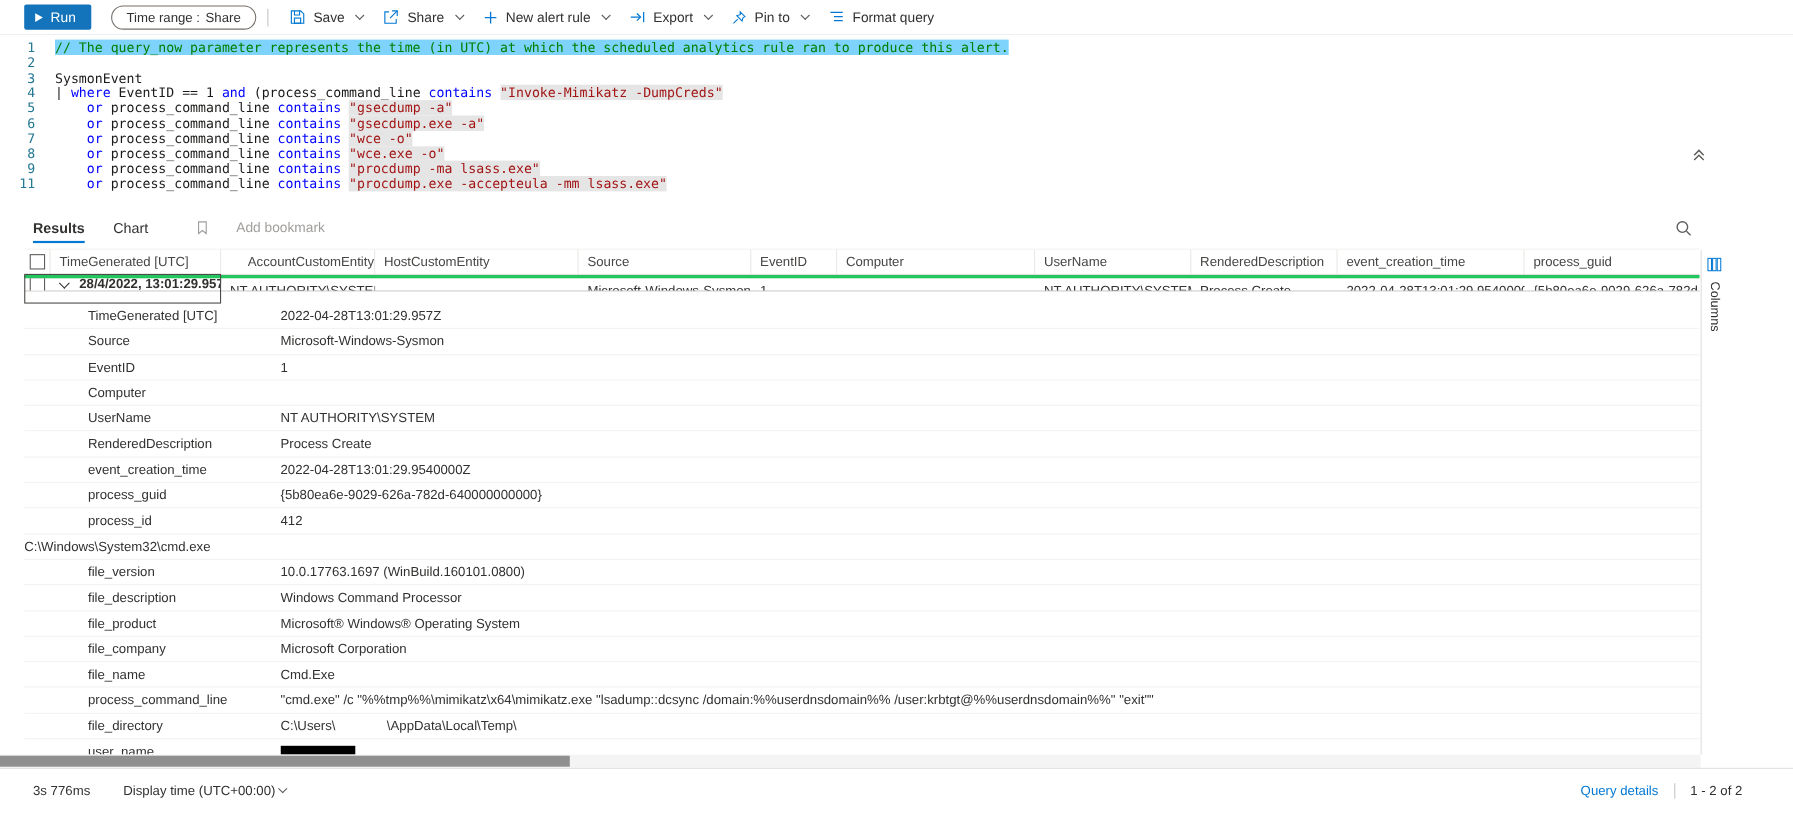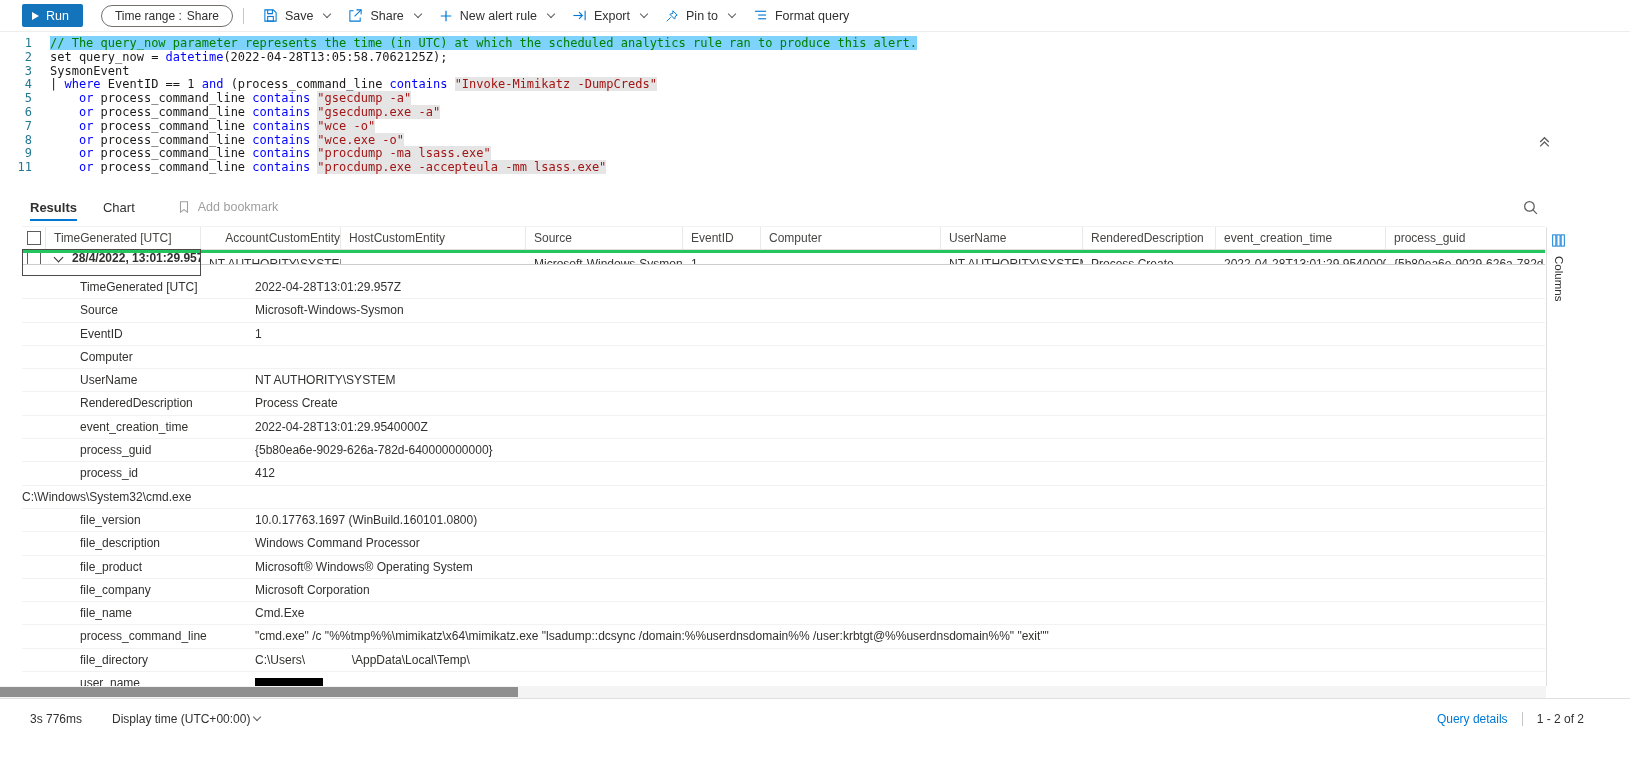--- a/index.html
+++ b/index.html
@@ -38,21 +38,21 @@
   .collapse { position:absolute; left:1538px; top:134px; cursor:pointer; }
 
   
   .tabbar { position:absolute; top:188px; left:0; width:100%; height:38px; display:flex;
     align-items:center; padding-left:30px; }
   .tab { font-size:13px; color:#323130; margin-right:26px; position:relative; height:100%;
     display:flex; align-items:center; cursor:pointer; }
   .tab.active { font-weight:700; }
   .tab.active::after { content:""; position:absolute; left:0; right:0; bottom:5px; height:2px;
     background:#0078d4; }
-  .bookmark { display:flex; align-items:center; gap:7px; color:#a19f9d; font-size:12.5px;
+  .bookmark { display:flex; align-items:center; gap:24px; color:#a19f9d; font-size:12.5px;
     margin-left:16px; cursor:pointer; }
   .search-btn { position:absolute; left:1522px; top:199px; cursor:pointer; }
 
   
   .grid-header { position:absolute; top:226px; left:22px; height:24px; display:flex;
     border-bottom:1px solid #e1dfdd; border-top:1px solid #f3f2f1; }
   .hcell { padding-left:8px; font-size:12px; color:#484644; line-height:23px;
     border-right:1px solid #ebe9e7; white-space:nowrap; overflow:hidden; }
   .hcell:last-child { border-right:none; }
   .hcell.first { display:flex; align-items:center; justify-content:center; padding-left:0; }
@@ -165,21 +165,21 @@
         <path d="M5.5 7.5h8.5" stroke="#0078d4" stroke-width="1.2"></path>
         <path d="M5.5 11.5h8.5" stroke="#0078d4" stroke-width="1.2"></path>
       </svg>
     <span>Format query</span>
   </div>
 </div>
 
 <div class="editor">
   <div>
       <div class="code-line"><span class="ln">1</span><span class="code"><span class="tok-comment">// The query_now parameter represents the time (in UTC) at which the scheduled analytics rule ran to produce this alert.</span></span></div>
-      <div class="code-line"><span class="ln">2</span><span class="code"><span class="tok-plain">set query_now = </span><span class="tok-keyword">datetime</span><span class="tok-plain">(2022-04-28T13:05:58.7062125Z);</span></span></div>
+      <div class="code-line"><span class="ln">2</span></div>
       <div class="code-line"><span class="ln">3</span><span class="code"><span class="tok-plain">SysmonEvent</span></span></div>
       <div class="code-line"><span class="ln">4</span><span class="code"><span class="tok-plain">| </span><span class="tok-keyword">where</span><span class="tok-plain"> EventID == 1 </span><span class="tok-keyword">and</span><span class="tok-plain"> (process_command_line </span><span class="tok-keyword">contains</span><span class="tok-plain"> </span><span class="tok-string">"Invoke-Mimikatz -DumpCreds"</span></span></div>
       <div class="code-line"><span class="ln">5</span><span class="code"><span class="tok-plain">    </span><span class="tok-keyword">or</span><span class="tok-plain"> process_command_line </span><span class="tok-keyword">contains</span><span class="tok-plain"> </span><span class="tok-string">"gsecdump -a"</span></span></div>
       <div class="code-line"><span class="ln">6</span><span class="code"><span class="tok-plain">    </span><span class="tok-keyword">or</span><span class="tok-plain"> process_command_line </span><span class="tok-keyword">contains</span><span class="tok-plain"> </span><span class="tok-string">"gsecdump.exe -a"</span></span></div>
       <div class="code-line"><span class="ln">7</span><span class="code"><span class="tok-plain">    </span><span class="tok-keyword">or</span><span class="tok-plain"> process_command_line </span><span class="tok-keyword">contains</span><span class="tok-plain"> </span><span class="tok-string">"wce -o"</span></span></div>
       <div class="code-line"><span class="ln">8</span><span class="code"><span class="tok-plain">    </span><span class="tok-keyword">or</span><span class="tok-plain"> process_command_line </span><span class="tok-keyword">contains</span><span class="tok-plain"> </span><span class="tok-string">"wce.exe -o"</span></span></div>
       <div class="code-line"><span class="ln">9</span><span class="code"><span class="tok-plain">    </span><span class="tok-keyword">or</span><span class="tok-plain"> process_command_line </span><span class="tok-keyword">contains</span><span class="tok-plain"> </span><span class="tok-string">"procdump -ma lsass.exe"</span></span></div>
       <div class="code-line"><span class="ln">11</span><span class="code"><span class="tok-plain">    </span><span class="tok-keyword">or</span><span class="tok-plain"> process_command_line </span><span class="tok-keyword">contains</span><span class="tok-plain"> </span><span class="tok-string">"procdump.exe -accepteula -mm lsass.exe"</span></span></div>
     </div>
 </div>

